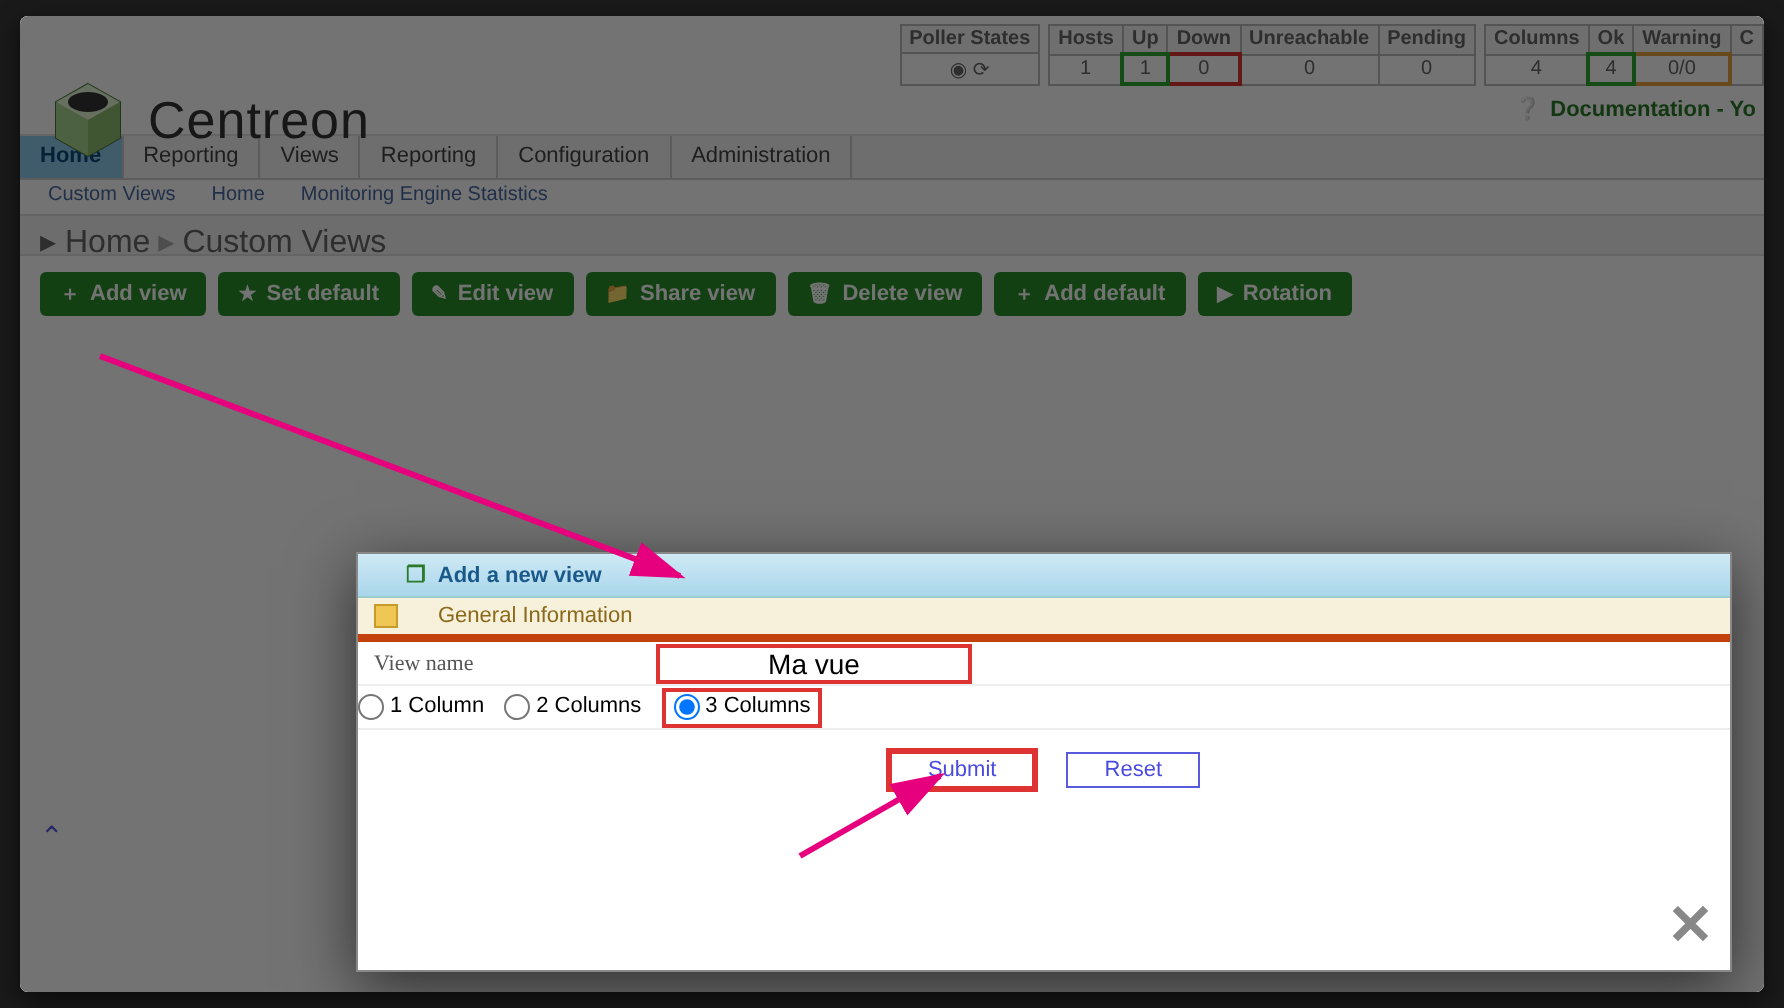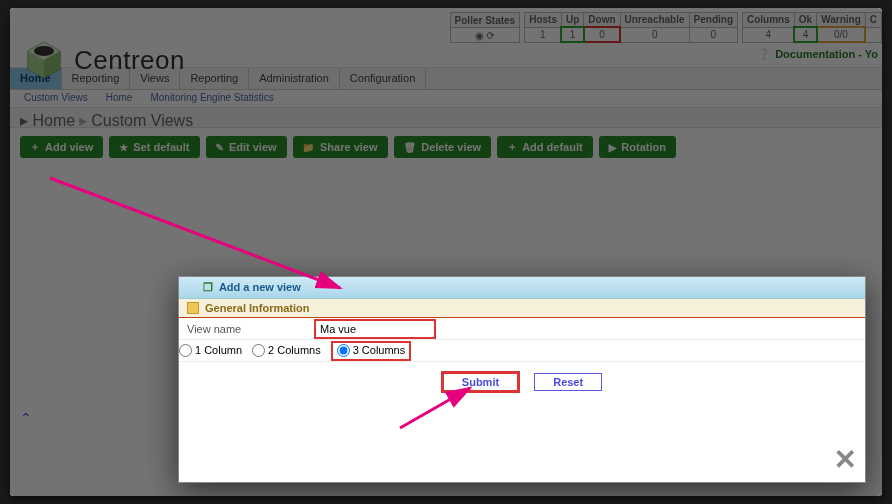--- a/index.html
+++ b/index.html
@@ -30,32 +30,32 @@
   .crumb{height:20px;background:#f2f2f2;border-bottom:1px solid #ddd;padding:3px 10px;font-size:16px;color:#666;}
   .crumb .arr{color:#aaa;margin:0 4px;}
   
   .toolbar{padding:8px 10px;display:flex;gap:6px;background:#fff;}
   .btn{background:#2a8f2a;color:#fff;border:none;border-radius:3px;padding:4px 10px;font-size:11px;font-weight:bold;cursor:pointer;display:flex;align-items:center;gap:5px;}
   .btn .i{font-size:10px;}
   
   .modal{position:absolute;z-index:100;left:168px;top:268px;width:688px;background:#fff;border:1px solid #888;box-shadow:0 8px 30px rgba(0,0,0,.6);}
   .m-title{background:linear-gradient(#cfe9f5,#a9d6eb);padding:4px 24px;font-weight:bold;color:#1a5a8a;border-bottom:1px solid #9cc;}
   .m-title .ico{margin-right:6px;color:#2a7a2a;}
-  .m-sec{background:#f7f0da;padding:3px 8px;font-weight:bold;color:#8a6a1a;border-bottom:1px solid #c2410c;display:flex;align-items:center;gap:6px;}
+  .m-sec{background:#f7f0da;padding:3px 8px;font-weight:normal;color:#8a6a1a;border-bottom:4px solid #c2410c;display:flex;align-items:center;gap:20px;}
   .m-sec .sq{width:12px;height:12px;background:#f0c755;border:1px solid #c89a2a;display:inline-block;}
   .m-body{padding:0;}
   .row{display:flex;border-bottom:1px solid #eee;height:22px;align-items:center;}
-  .row .lbl{width:136px;padding-left:8px;color:#555;}
+  .row .lbl{width:150px;padding-left:8px;color:#555;font-family:Liberation Serif, serif;}
   .row .val{flex:1;display:flex;align-items:center;gap:10px;}
-  .row input[type=text]{border:1px solid #aaa;padding:1px 4px;font-size:11px;width:120px;height:18px;}
+  .row input[type=text]{border:1px solid #aaa;padding:1px 4px;font-size:14px;width:156px;height:18px;text-align:center;}
   .hl{outline:2px solid #d33;outline-offset:-1px;}
   .radio-wrap{display:flex;align-items:flex-start;gap:3px;}
   .hl-box{border:2px solid #d33;padding:0 4px;display:flex;align-items:center;gap:3px;height:20px;}
   .m-foot{padding:10px;text-align:center;}
-  .btn2{border:1px solid #5a5adf;background:#fff;color:#4a4ae0;padding:2px 18px;font-size:11px;cursor:pointer;margin:0 6px;font-weight:bold;}
+  .btn2{border:1px solid #5a5adf;background:#fff;color:#4a4ae0;padding:2px 18px;font-size:11px;cursor:pointer;margin:0 6px;}
   .btn2.hl{border:2px solid #d33;}
   .close-x{position:absolute;right:8px;bottom:6px;font-size:28px;color:#888;cursor:pointer;font-weight:bold;}
   
   .arrow{position:absolute;z-index:120;pointer-events:none;}
   .chev{position:absolute;left:10px;bottom:70px;font-size:14px;color:#5a5adf;z-index:10;}
   .white-block{position:absolute;left:0;right:0;top:185px;bottom:0;background:#fff;}
 </style>
 </head>
 <body>
 
@@ -121,22 +121,22 @@
     <div class="doc-link">
       <span class="ico">❔</span><span>Documentation - Yo</span>
     </div>
   </div>
 
   <div class="nav">
     <a class="active">Home</a>
     <a>Reporting</a>
     <a>Views</a>
     <a>Reporting</a>
+    <a>Configuration</a>
     <a>Administration</a>
-    <a>Configuration</a>
   </div>
   <div class="subnav">
     <span>Custom Views</span>
     <span>Home</span>
     <span>Monitoring Engine Statistics</span>
   </div>
   <div class="crumb">
     ▸ <span>Home</span><span class="arr">▸</span><span>Custom Views</span>
   </div>
 

